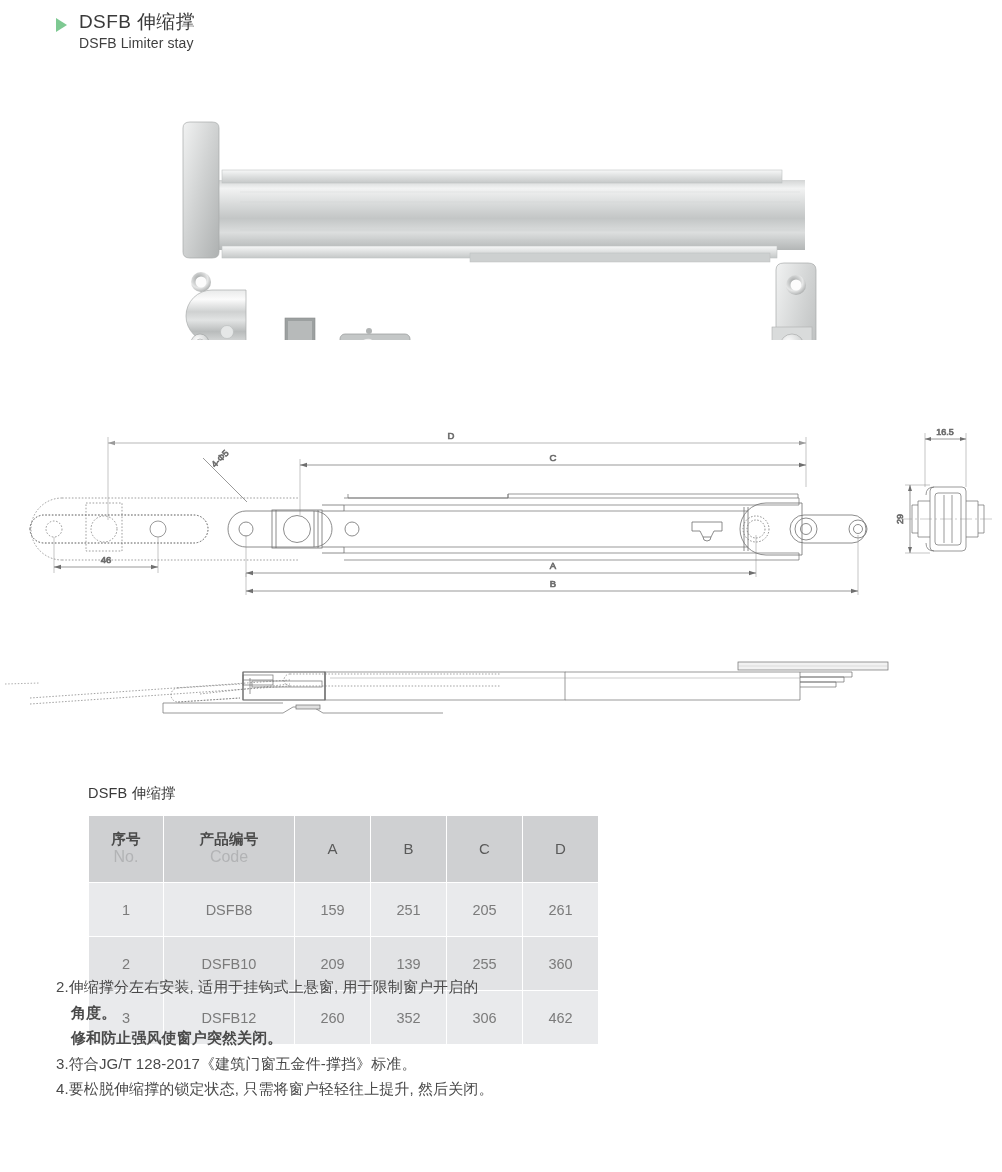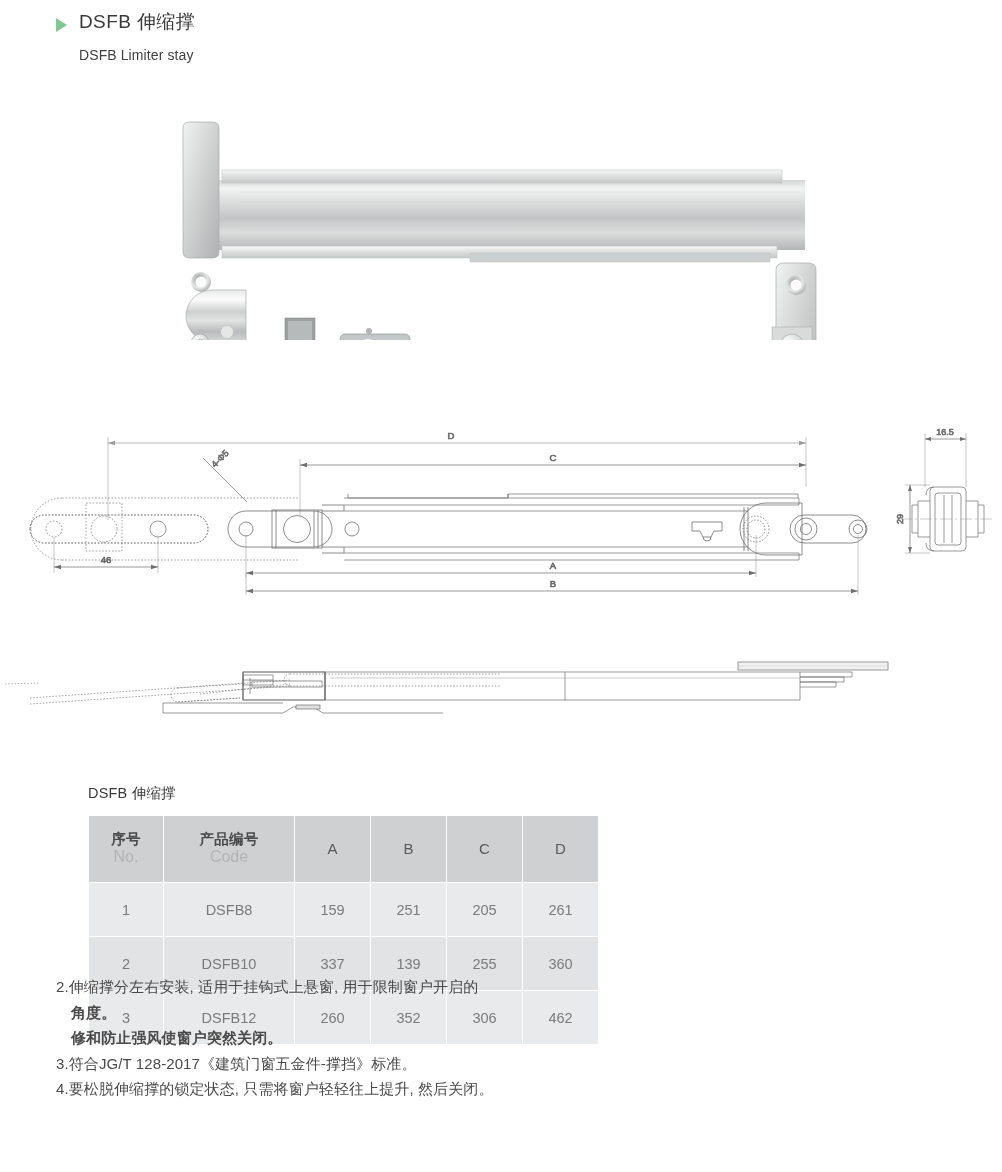--- a/index.html
+++ b/index.html
@@ -41,21 +41,21 @@
     font-size: 19px;
     line-height: 24px;
     color: #3a3a3a;
     letter-spacing: .4px;
     font-weight: 400;
   }
   .title-en {
     font-size: 14px;
     line-height: 18px;
     color: #3f3f3f;
-    margin-top: 12px;
+    margin-top: 0;
     margin-left: 23px;
     letter-spacing: .1px;
   }
 
   
   .photo-wrap {
     position: absolute;
     left: 0; top: 120px;
     width: 1002px; height: 220px;
   }
@@ -469,21 +469,21 @@
         <td>1</td>
         <td>DSFB8</td>
         <td>159</td>
         <td>251</td>
         <td>205</td>
         <td>261</td>
       </tr>
       <tr class="even">
         <td>2</td>
         <td>DSFB10</td>
-        <td>337</td>
+        <td>209</td>
         <td>139</td>
         <td>255</td>
         <td>360</td>
       </tr>
       <tr class="odd">
         <td>3</td>
         <td>DSFB12</td>
         <td>260</td>
         <td>352</td>
         <td>306</td>

